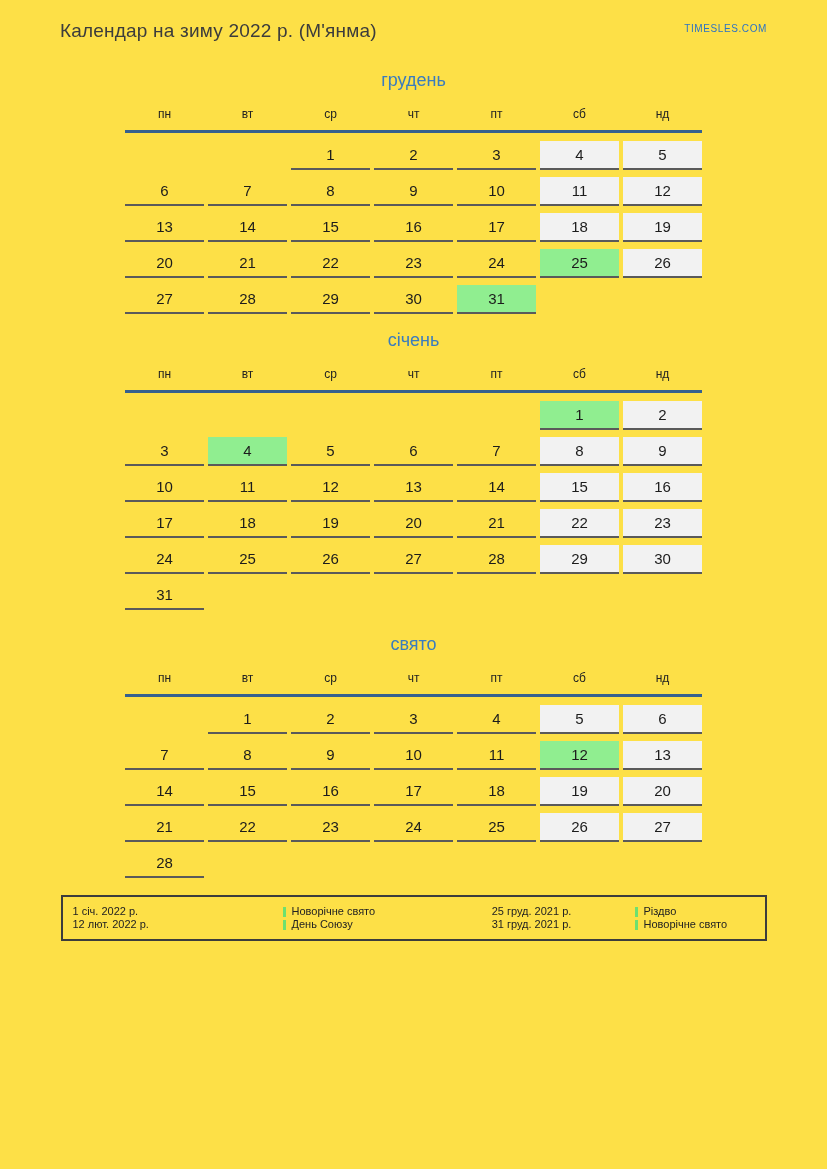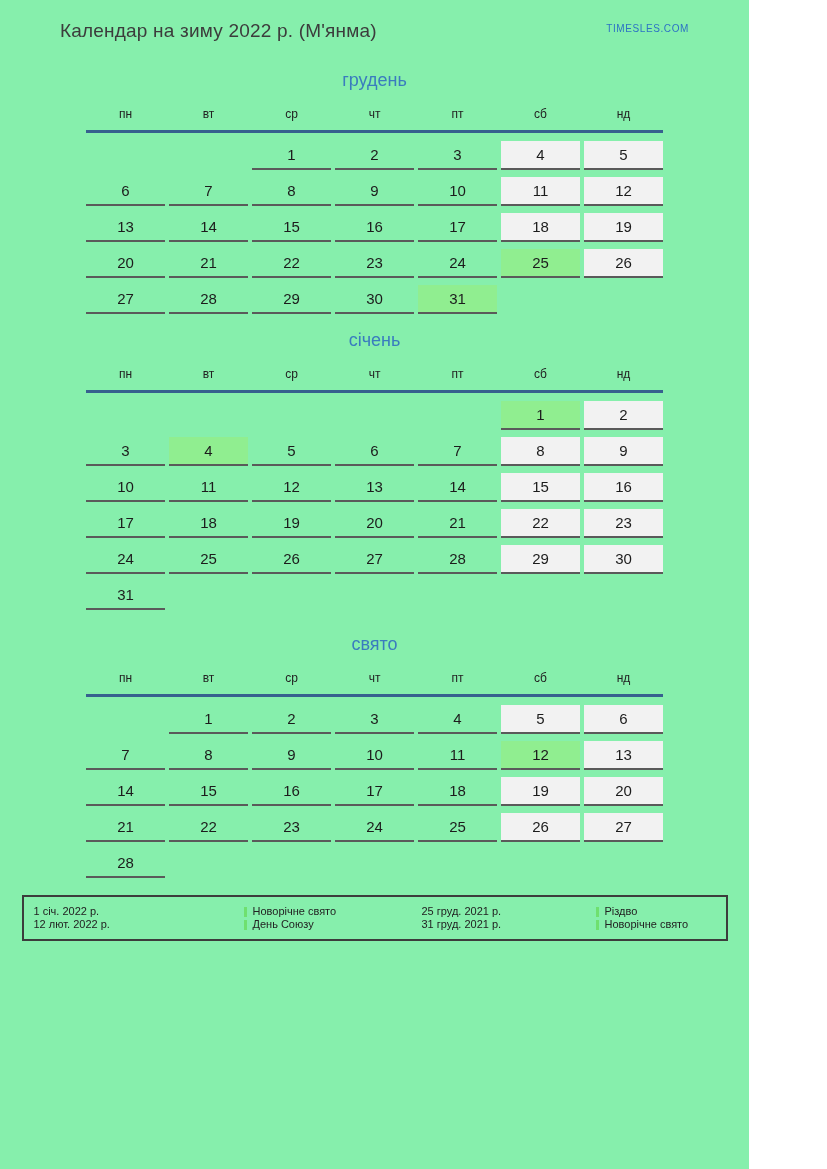--- a/index.html
+++ b/index.html
@@ -1,17 +1,17 @@
 <!DOCTYPE html>
 <html><head>
 <meta charset="utf-8">
 <style>
   html,body { margin:0; padding:0; background:#ffffff; }
   body { font-family:"Liberation Sans", sans-serif; }
-  .page { position:relative; width:749px; height:1169px; background:#86efac; overflow:hidden; }
+  .page { position:relative; width:827px; height:1169px; background:#fde047; overflow:hidden; }
 
   
   .header { display:flex; justify-content:space-between; align-items:flex-start; padding:20px 60px 0 60px; }
   .page-title { font-size:19px; font-weight:normal; color:#3c3c3c; margin:0; line-height:22px; letter-spacing:0.2px; }
   .site-logo { font-size:10px; color:#2d73c4; letter-spacing:0.6px; padding-top:3px; cursor:pointer; }
 
   
   .month { width:577px; margin:0 auto; }
   .m-dec { margin-top:28px; }
   .m-jan { margin-top:16px; }
@@ -26,21 +26,21 @@
   .cell.weekend { background:#f2f2f2; }
   .cell.holiday { background:#90ee90; }
 
   
   .legend { width:682px; margin:17px auto 0 auto; border:2px solid #3c3c3c; padding:8px 10px; display:flex; align-items:flex-start; }
   .legend-group { display:flex; flex-direction:column; }
   .lg1 { width:388px; }
   .lg2 { width:294px; }
   .lrow { display:flex; align-items:center; line-height:13px; font-size:11px; color:#222222;gap:32px; }
   .lg1 .ldate { width:178px; flex:0 0 178px; }
-  .lg2 .ldate { width:142px; flex:0 0 142px; }
+  .lg2 .ldate { width:142px; flex:0 0 142px;text-align:center; }
   .lname { display:flex; align-items:center; }
   .lbar { width:3px; height:10px; background:#6fe06f; margin-right:6px; display:inline-block; }
 </style>
 </head>
 <body>
 
 <div class="page">
 
   <div class="header">
     <h1 class="page-title">Календар на зиму 2022 р. (М'янма)</h1>

